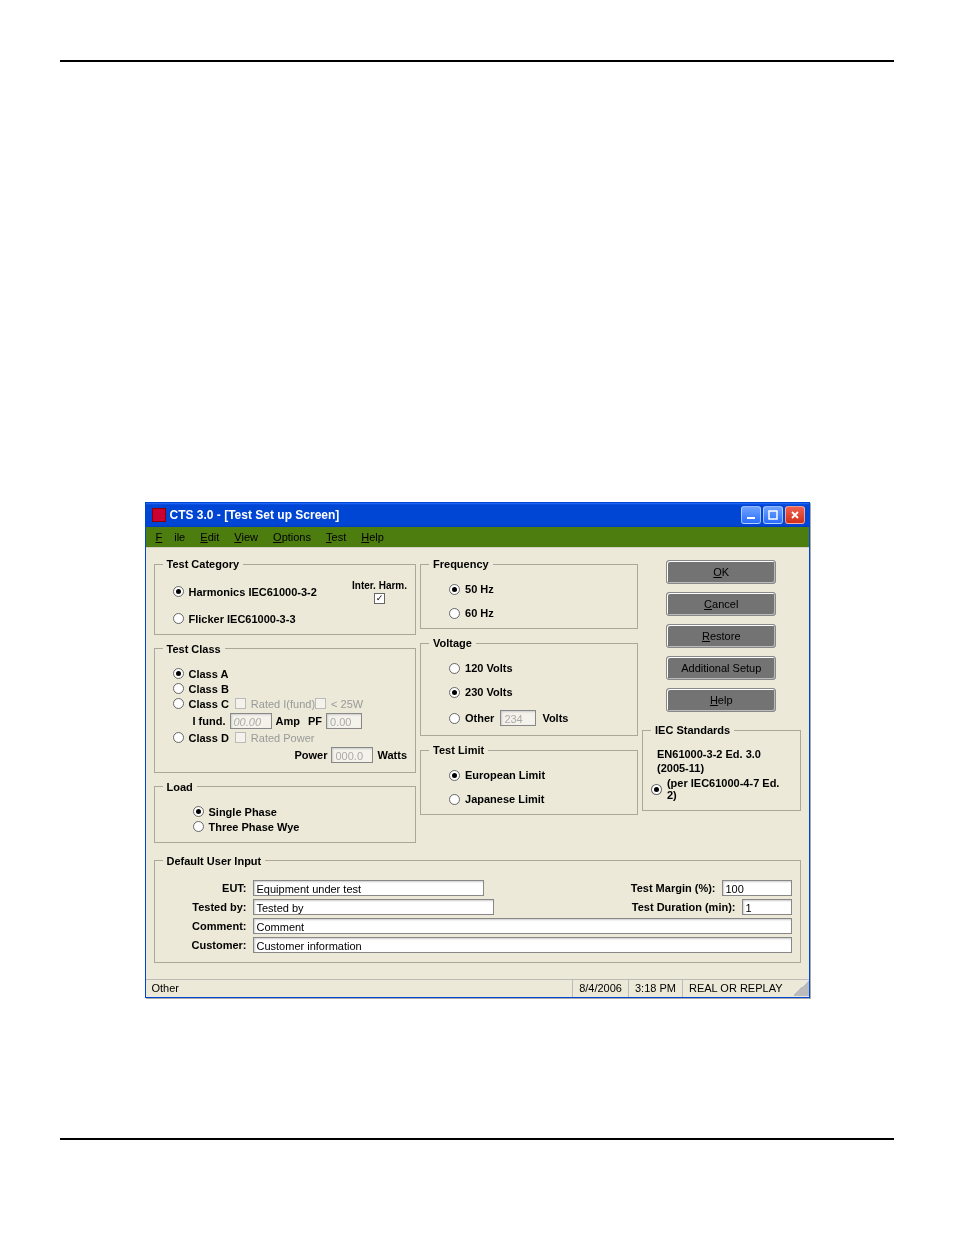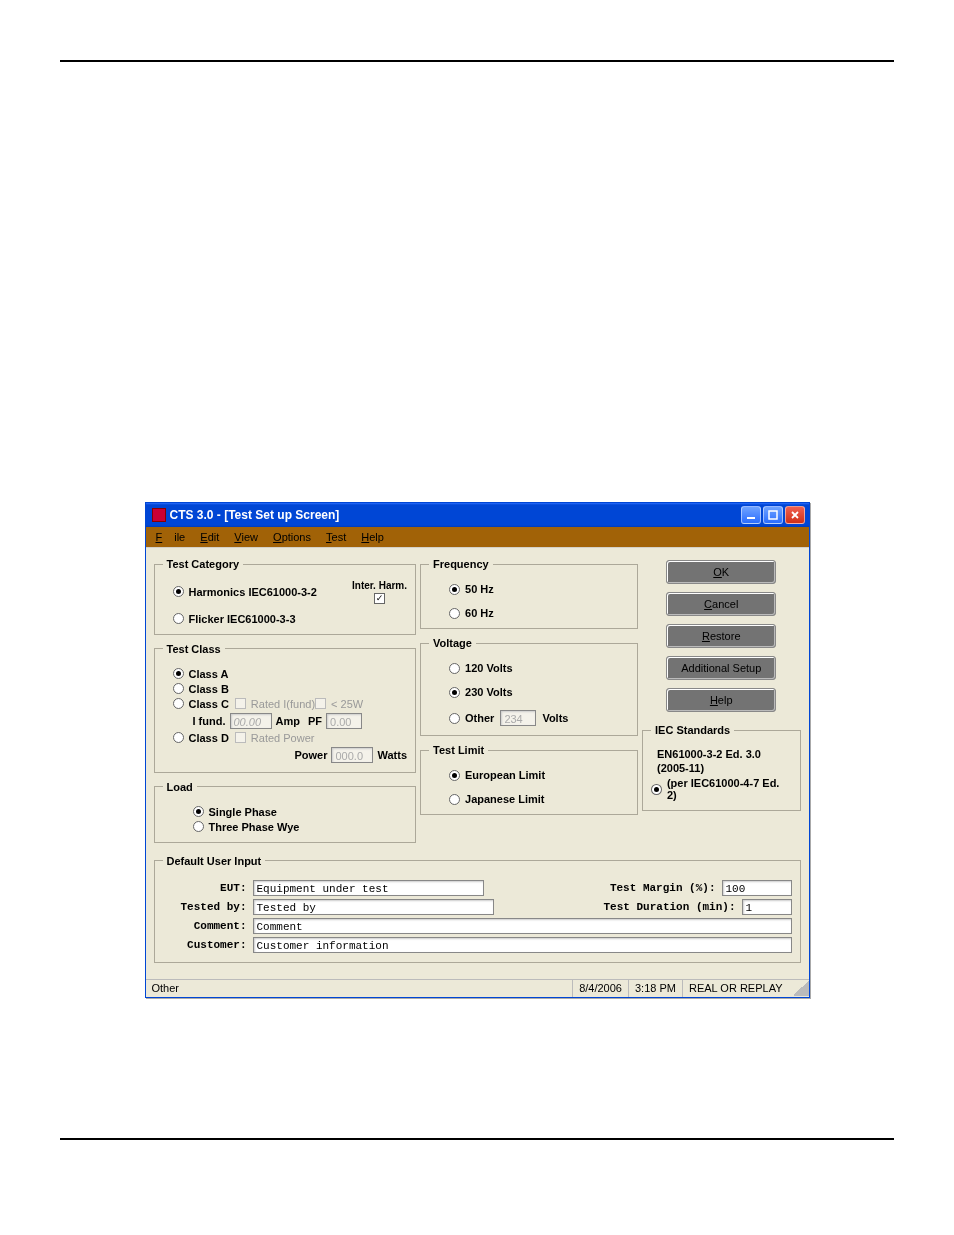--- a/index.html
+++ b/index.html
@@ -53,21 +53,21 @@
     display: flex; align-items: center; justify-content: center;
     font-family: Arial, sans-serif;
     font-size: 10px; font-weight: bold;
     color: #fff;
     border: 1px solid rgba(255,255,255,0.5);
   }
   .tb-blue { background: linear-gradient(#6fa3ff,#2a6dff); }
   .tb-red  { background: linear-gradient(#f06050,#d03018); }
   .tb-btn svg { display:block; }
   .menubar {
-    background: #a16207;
+    background: #4d7c0f;
     border-bottom: 1px solid #d4d0c8;
     padding: 2px 4px;
     font-size: 11px;
   }
   .menubar span {
     display: inline-block;
     padding: 2px 6px;
   }
   .menubar u { text-decoration: underline; }
   .client {
@@ -129,21 +129,21 @@
     box-shadow: inset 1px 1px 2px #ccc;
     padding:1px 3px;
     font-size:11px;
     height:16px;
     line-height:14px;
   }
   .sunken.dis { background:#f4f2ea; color:#aaa; }
   .mini { width: 42px; }
   .mini2{ width: 36px; }
   
-  .frow { display:flex; align-items:center; margin:3px 0;font-family:Liberation Mono, monospace; }
+  .frow { display:flex; align-items:center; margin:3px 0; }
   .frow .lbl { width: 90px; text-align:right; padding-right:6px; font-weight:bold; font-size:11px; }
   .frow .field { flex:1; }
   .field .sunken { width:100%; display:block; }
   .iec-line1 { font-weight:bold; font-size:11px; padding: 2px 0 0 6px; }
   
   .statusbar {
     border-top:1px solid #bbb;
     background:#ece9d8;
     display:flex;
     font-size:11px;

